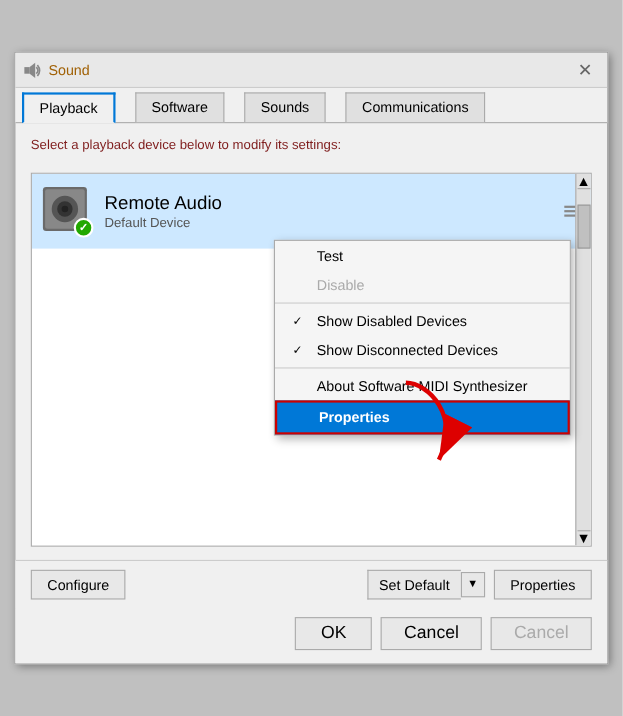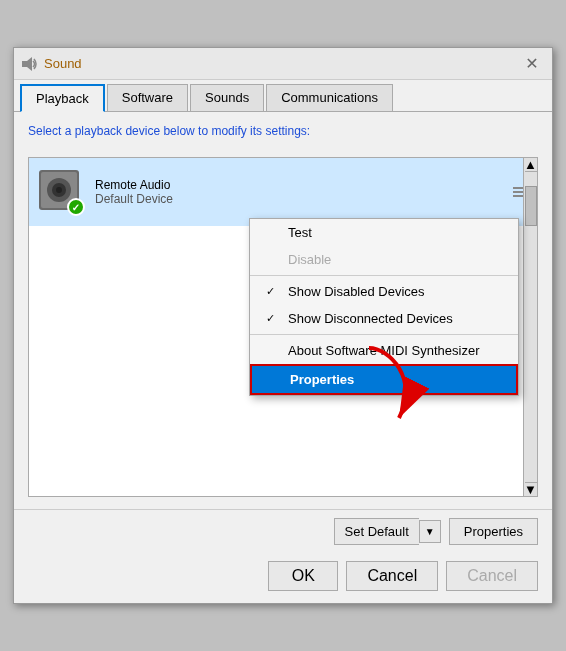--- a/index.html
+++ b/index.html
@@ -52,21 +52,21 @@
       color: #666;
       display: flex;
       align-items: center;
       justify-content: center;
     }
     .tabs {
       display: flex;
       background: #f0f0f0;
       padding: 4px 6px 0;
       border-bottom: 1px solid #aaa;
-      gap: 0;
+      gap: 16px;
     }
     .tab {
       padding: 5px 14px;
       cursor: pointer;
       border: 1px solid #aaa;
       border-bottom: none;
       background: #e0e0e0;
       margin-right: 2px;
       font-size: 13px;
       color: #000;
@@ -78,21 +78,21 @@
       z-index: 1;
       position: relative;
       border: 2px solid #0078d7;
       border-bottom: 1px solid #f0f0f0;
     }
     .content {
       padding: 12px 14px;
     }
     .description {
       font-size: 12px;
-      color: #1d4ed8;
+      color: #7f1d1d;
       margin-bottom: 19px;
     }
     .device-list {
       border: 1px solid #aaa;
       background: #fff;
       height: 340px;
       position: relative;
       overflow: hidden;
     }
     .device-item {
@@ -126,21 +126,21 @@
       align-items: center;
       justify-content: center;
       color: white;
       font-size: 10px;
       font-weight: bold;
     }
     .device-info {
       flex: 1;
     }
     .device-name {
-      font-size: 12px;
+      font-size: 17px;
       font-weight: normal;
       color: #000;
     }
     .device-status {
       font-size: 12px;
       color: #555;
     }
     .scrollbar-handle {
       position: absolute;
       right: 0;
@@ -366,20 +366,21 @@
       <div class="scrollbar-handle">
         <div style="width:12px;height:14px;background:#e0e0e0;border-bottom:1px solid #aaa;display:flex;align-items:center;justify-content:center;">▲</div>
         <div class="scrollbar-thumb"></div>
         <div style="flex:1;"></div>
         <div style="width:12px;height:14px;background:#e0e0e0;border-top:1px solid #aaa;display:flex;align-items:center;justify-content:center;">▼</div>
       </div>
     </div>
   </div>
 
   <div class="bottom-bar">
+    <button class="btn">Configure</button>
     <div class="spacer"></div>
     <div class="btn-split">
       <button class="btn-split-main">Set Default</button>
       <button class="btn-split-arrow">▼</button>
     </div>
     <button class="btn">Properties</button>
   </div>
 
   <div class="footer-buttons">
     <button class="footer-btn btn-primary">OK</button>

